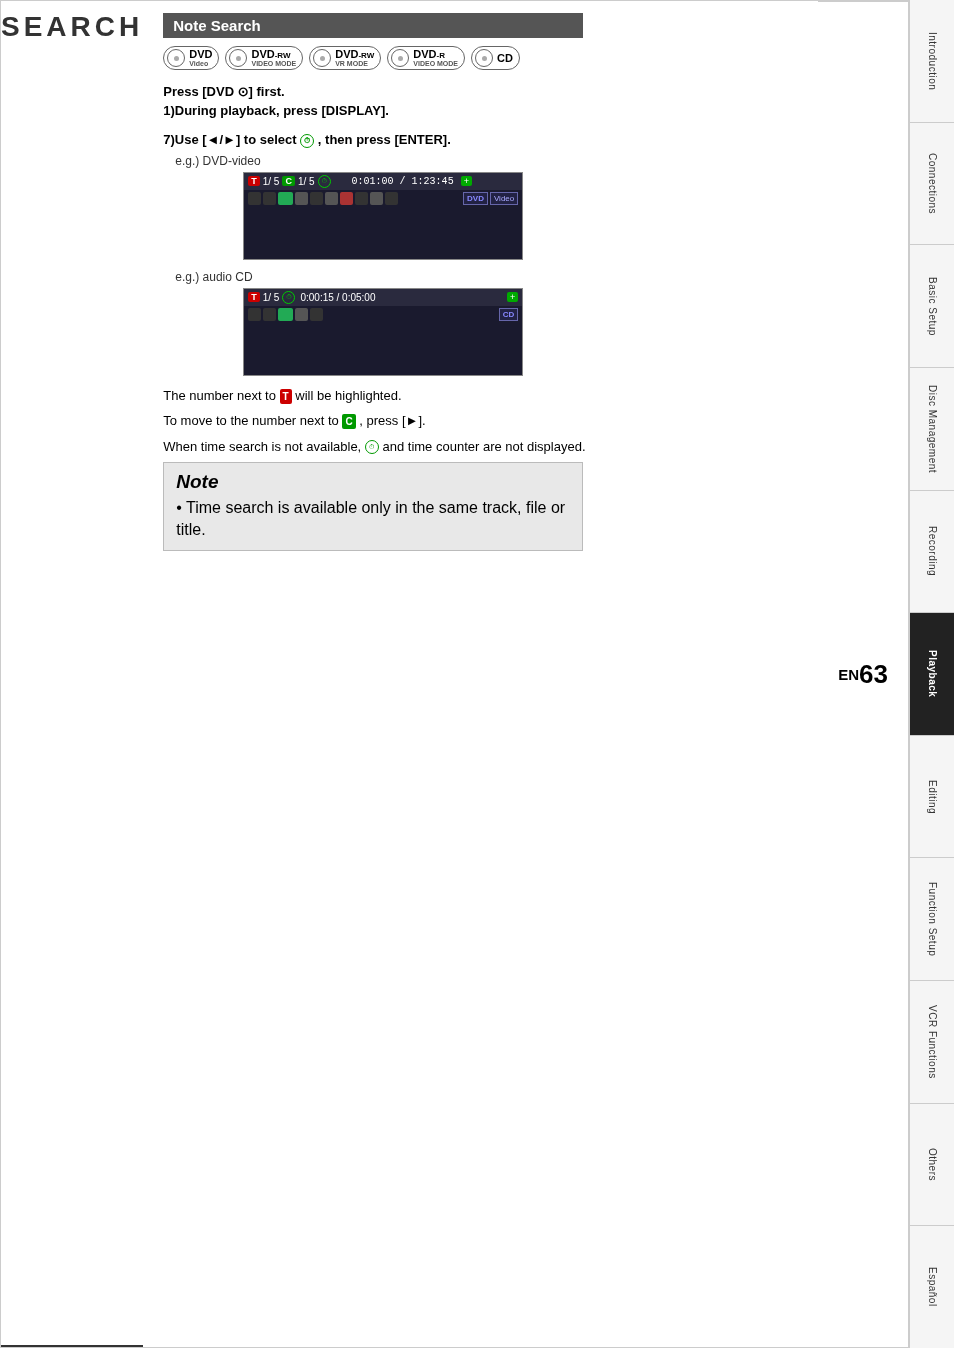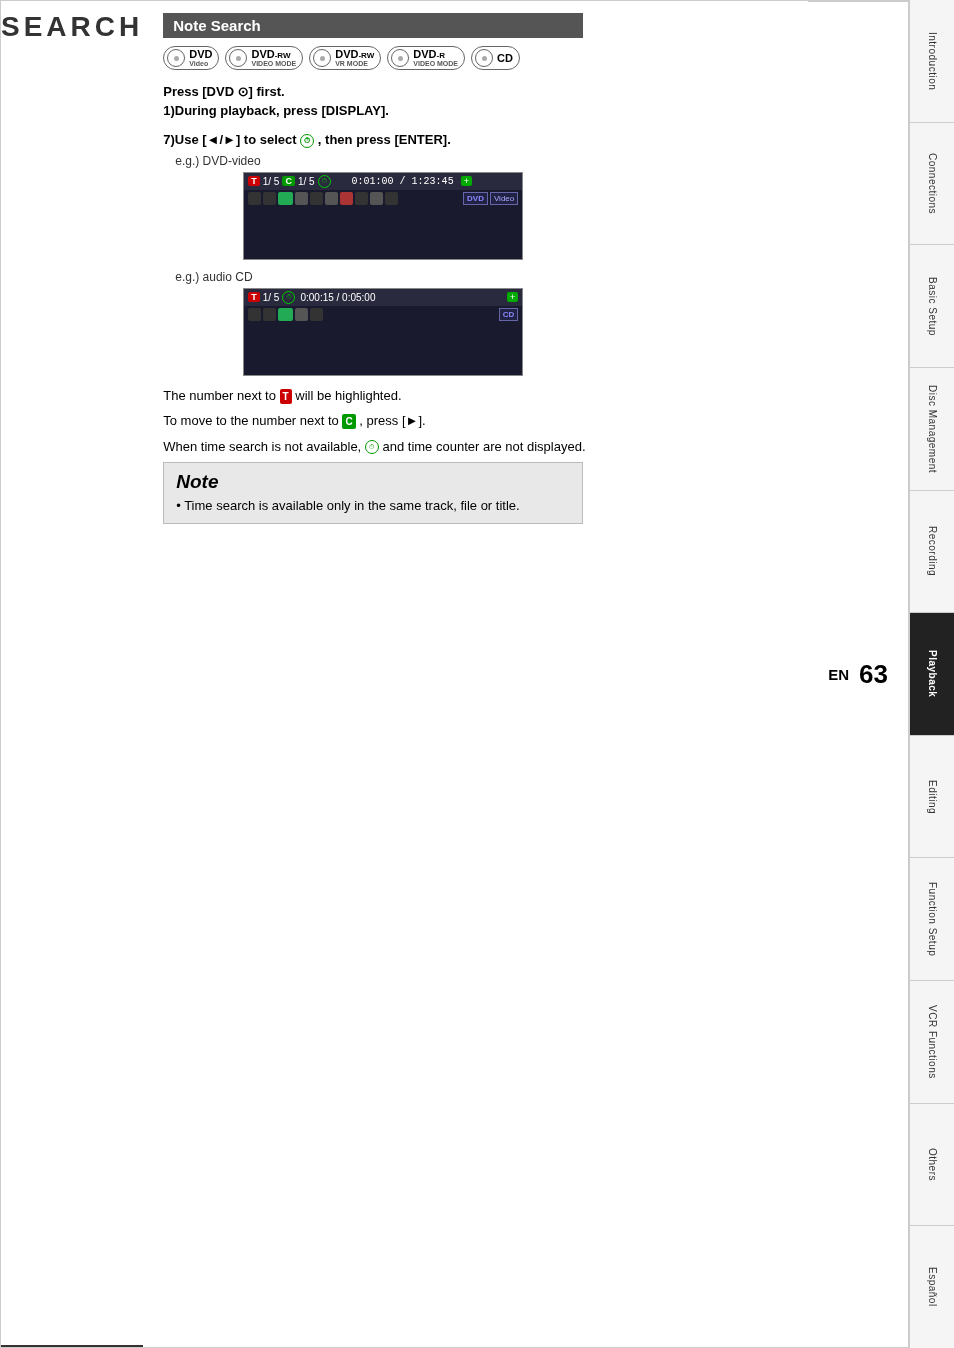--- a/index.html
+++ b/index.html
@@ -252,21 +252,21 @@
       max-width: 420px;
       margin-top: 4px;
     }
     .note-title {
       font-style: italic;
       font-weight: bold;
       font-size: 19px;
       margin-bottom: 4px;
     }
     .note-content {
-      font-size: 13px;
+      font-size: 16px;
       line-height: 1.4;
     }
 
     
     .icon-t {
       background: #c00;
       color: #fff;
       font-weight: bold;
       font-size: 10px;
       padding: 0 3px;
@@ -329,21 +329,20 @@
       border-bottom: none;
     }
 
     
     .page-number-bar {
       display: flex;
       align-items: center;
       justify-content: flex-end;
       padding: 8px 20px;
       border-top: 1px solid #ccc;
-      gap: 10px;
     }
     .page-en {
       font-size: 15px;
       font-weight: bold;
     }
     .page-num {
       font-size: 26px;
       font-weight: bold;
     }
 

